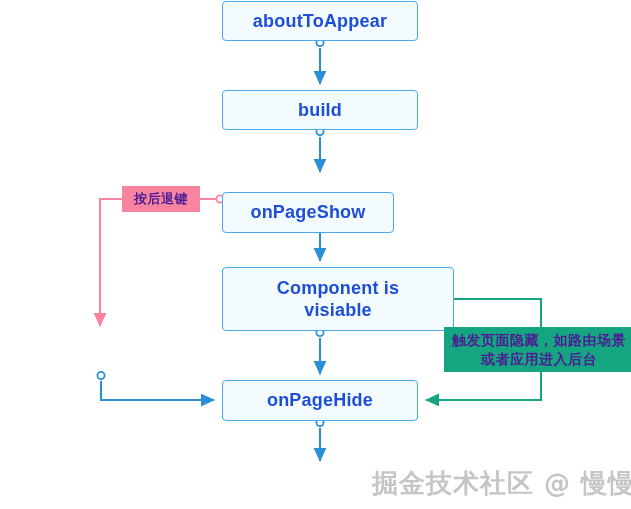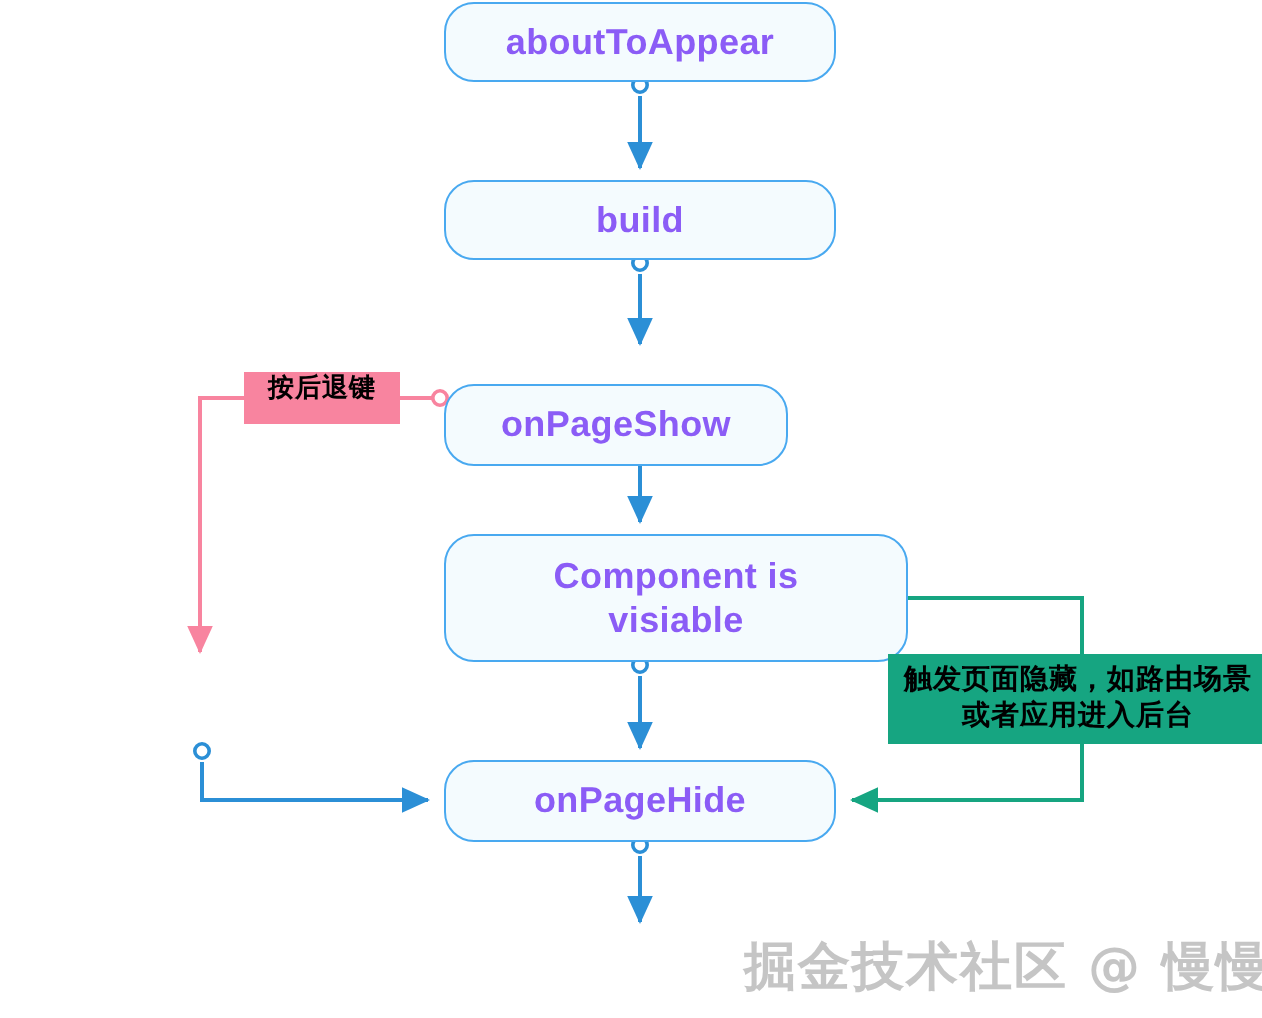--- a/index.html
+++ b/index.html
@@ -21,42 +21,43 @@
     top: 0;
     width: 631px;
     height: 509px;
     pointer-events: none;
   }
   .node {
     position: absolute;
     box-sizing: border-box;
     background: #f4fbfe;
     border: 1.5px solid #49a9f0;
-    border-radius: 15px;
+    border-radius: 4px;
     display: flex;
     align-items: center;
     justify-content: center;
     text-align: center;
-    color: #8b5cf6;
+    color: #1d4ed8;
     font-weight: bold;
     font-size: 18px;
     letter-spacing: 0.2px;
     line-height: 1.25;
   }
   .node-label {
     display: block;
     white-space: pre-line;
   }
   .tag {
     position: absolute;
     box-sizing: border-box;
     display: flex;
+    align-items: center;
     justify-content: center;
     text-align: center;
-    color: #000000;
+    color: #4c1d95;
     font-weight: bold;
     line-height: 1.3;
     white-space: pre-line;
   }
   .tag-pink {
     background: #f8849f;
     font-size: 13px;
     letter-spacing: 0.5px;
   }
   .tag-green {

